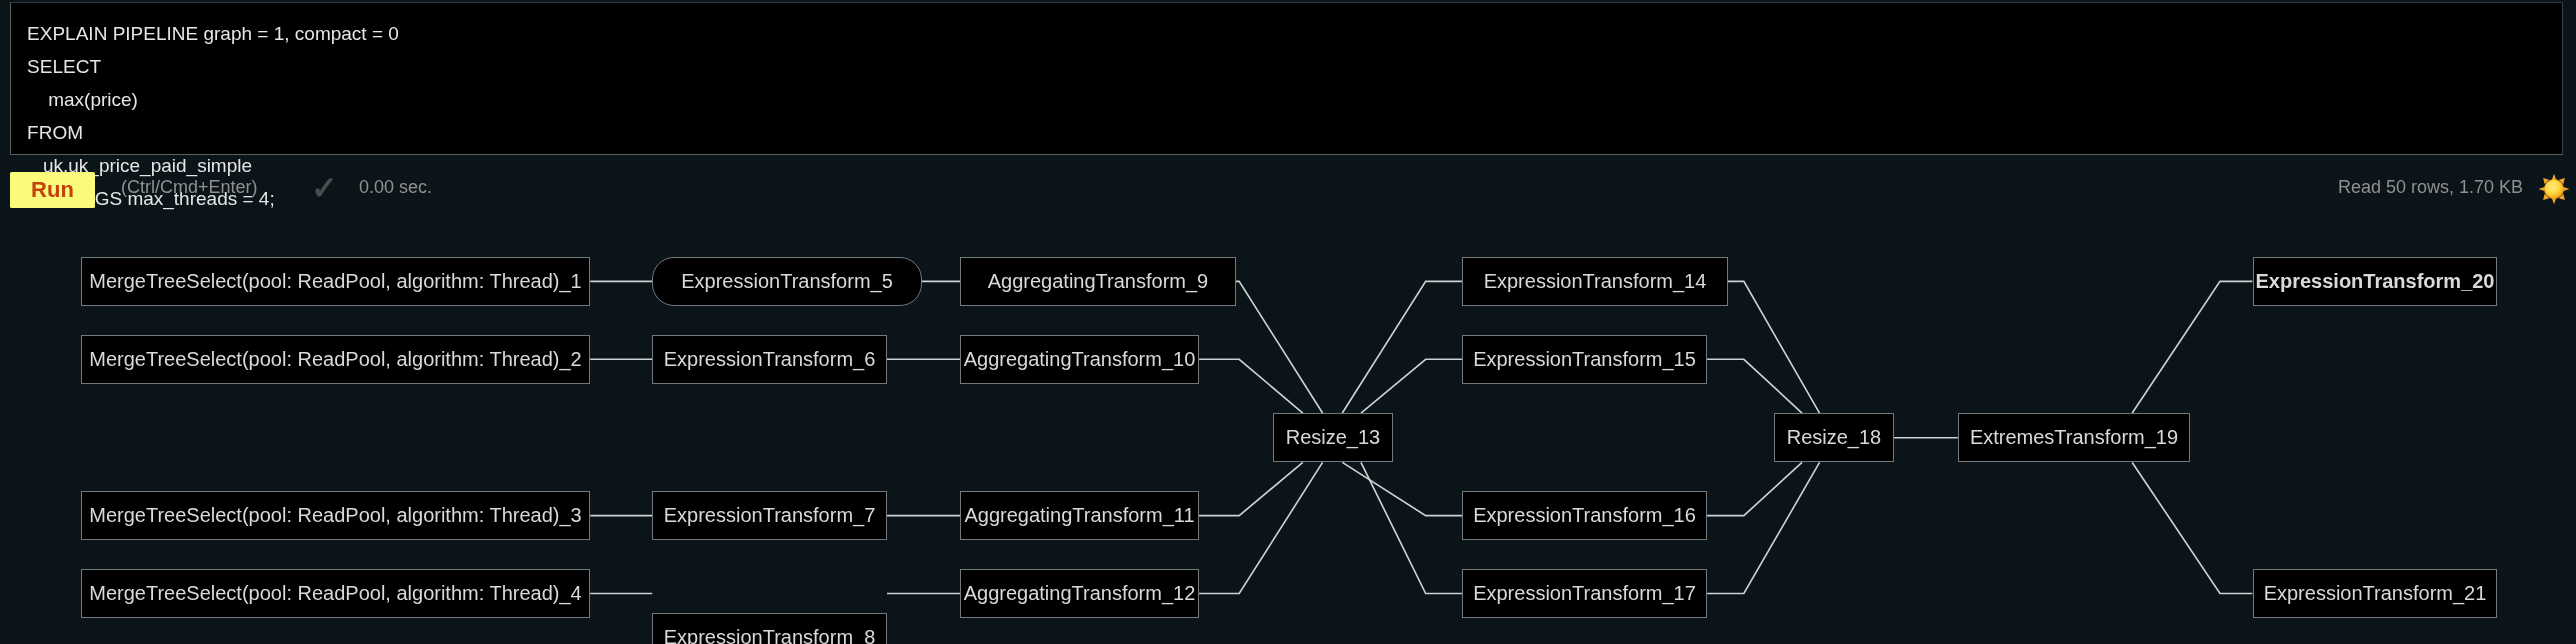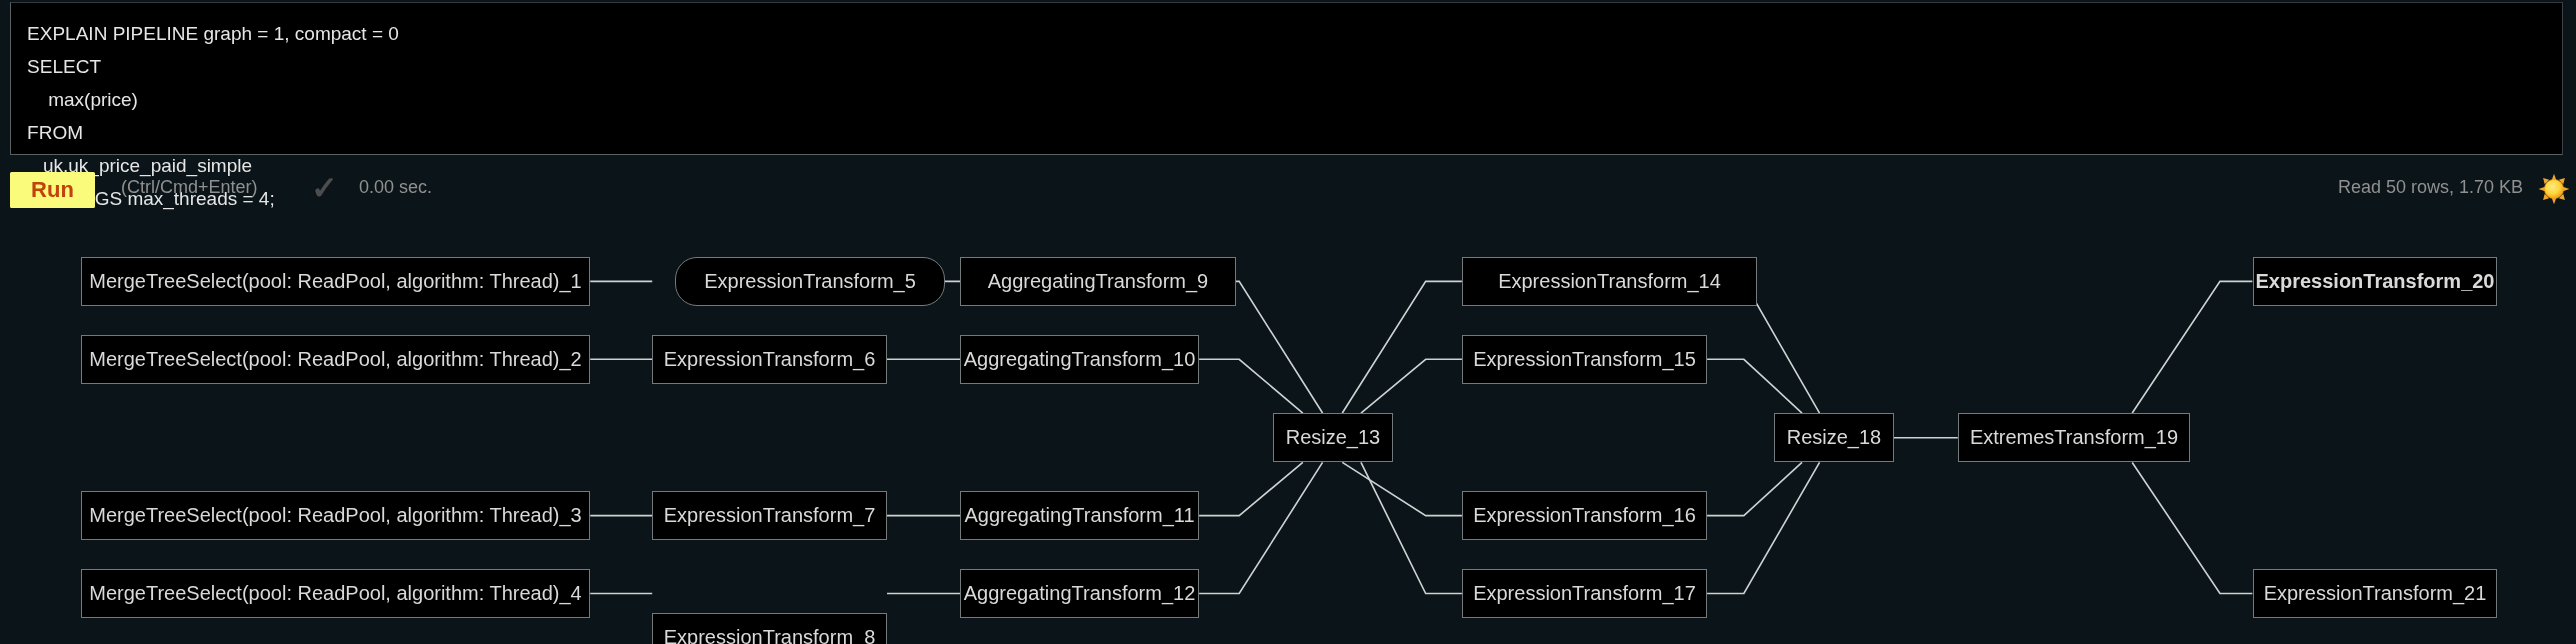--- a/index.html
+++ b/index.html
@@ -99,30 +99,30 @@
         <path d="M3111 1082 H3178 L3316 843" fill="none" stroke="#ced2d2" stroke-width="3"></path>
         <path d="M3450 798 H3568" fill="none" stroke="#ced2d2" stroke-width="3"></path>
         <path d="M3886 753 L4046 513 H4105" fill="none" stroke="#ced2d2" stroke-width="3"></path>
         <path d="M3886 843 L4046 1082 H4105" fill="none" stroke="#ced2d2" stroke-width="3"></path>
       </svg>
     <div id="node-layer">
         <div class="node" style="left: 81px; top: 257px; width: 509px; height: 49px;">MergeTreeSelect(pool: ReadPool, algorithm: Thread)_1</div>
         <div class="node" style="left: 81px; top: 335px; width: 509px; height: 49px;">MergeTreeSelect(pool: ReadPool, algorithm: Thread)_2</div>
         <div class="node" style="left: 81px; top: 491px; width: 509px; height: 49px;">MergeTreeSelect(pool: ReadPool, algorithm: Thread)_3</div>
         <div class="node" style="left: 81px; top: 569px; width: 509px; height: 49px;">MergeTreeSelect(pool: ReadPool, algorithm: Thread)_4</div>
-        <div class="node" style="left: 675px; top: 257px; width: 270px; height: 49px; border-radius: 22px;">ExpressionTransform_5</div>
+        <div class="node" style="left: 652px; top: 257px; width: 270px; height: 49px; border-radius: 22px;">ExpressionTransform_5</div>
         <div class="node" style="left: 652px; top: 335px; width: 235px; height: 49px;">ExpressionTransform_6</div>
         <div class="node" style="left: 652px; top: 491px; width: 235px; height: 49px;">ExpressionTransform_7</div>
         <div class="node" style="left: 652px; top: 569px; width: 235px; height: 49px; margin-top: 44px;">ExpressionTransform_8</div>
         <div class="node" style="left: 960px; top: 257px; width: 276px; height: 49px;">AggregatingTransform_9</div>
         <div class="node" style="left: 960px; top: 335px; width: 239px; height: 49px;">AggregatingTransform_10</div>
         <div class="node" style="left: 960px; top: 491px; width: 239px; height: 49px;">AggregatingTransform_11</div>
         <div class="node" style="left: 960px; top: 569px; width: 239px; height: 49px;">AggregatingTransform_12</div>
         <div class="node" style="left: 1273px; top: 413px; width: 120px; height: 49px;">Resize_13</div>
-        <div class="node" style="left: 1462px; top: 257px; width: 295px; height: 49px;">ExpressionTransform_14</div>
+        <div class="node" style="left: 1462px; top: 257px; width: 266px; height: 49px;">ExpressionTransform_14</div>
         <div class="node" style="left: 1462px; top: 335px; width: 245px; height: 49px;">ExpressionTransform_15</div>
         <div class="node" style="left: 1462px; top: 491px; width: 245px; height: 49px;">ExpressionTransform_16</div>
         <div class="node" style="left: 1462px; top: 569px; width: 245px; height: 49px;">ExpressionTransform_17</div>
         <div class="node" style="left: 1774px; top: 413px; width: 120px; height: 49px;">Resize_18</div>
         <div class="node" style="left: 1958px; top: 413px; width: 232px; height: 49px;">ExtremesTransform_19</div>
         <div class="node" style="left: 2253px; top: 257px; width: 244px; height: 49px; font-weight: bold;">ExpressionTransform_20</div>
         <div class="node" style="left: 2253px; top: 569px; width: 244px; height: 49px;">ExpressionTransform_21</div>
       </div>
   </div>
 

